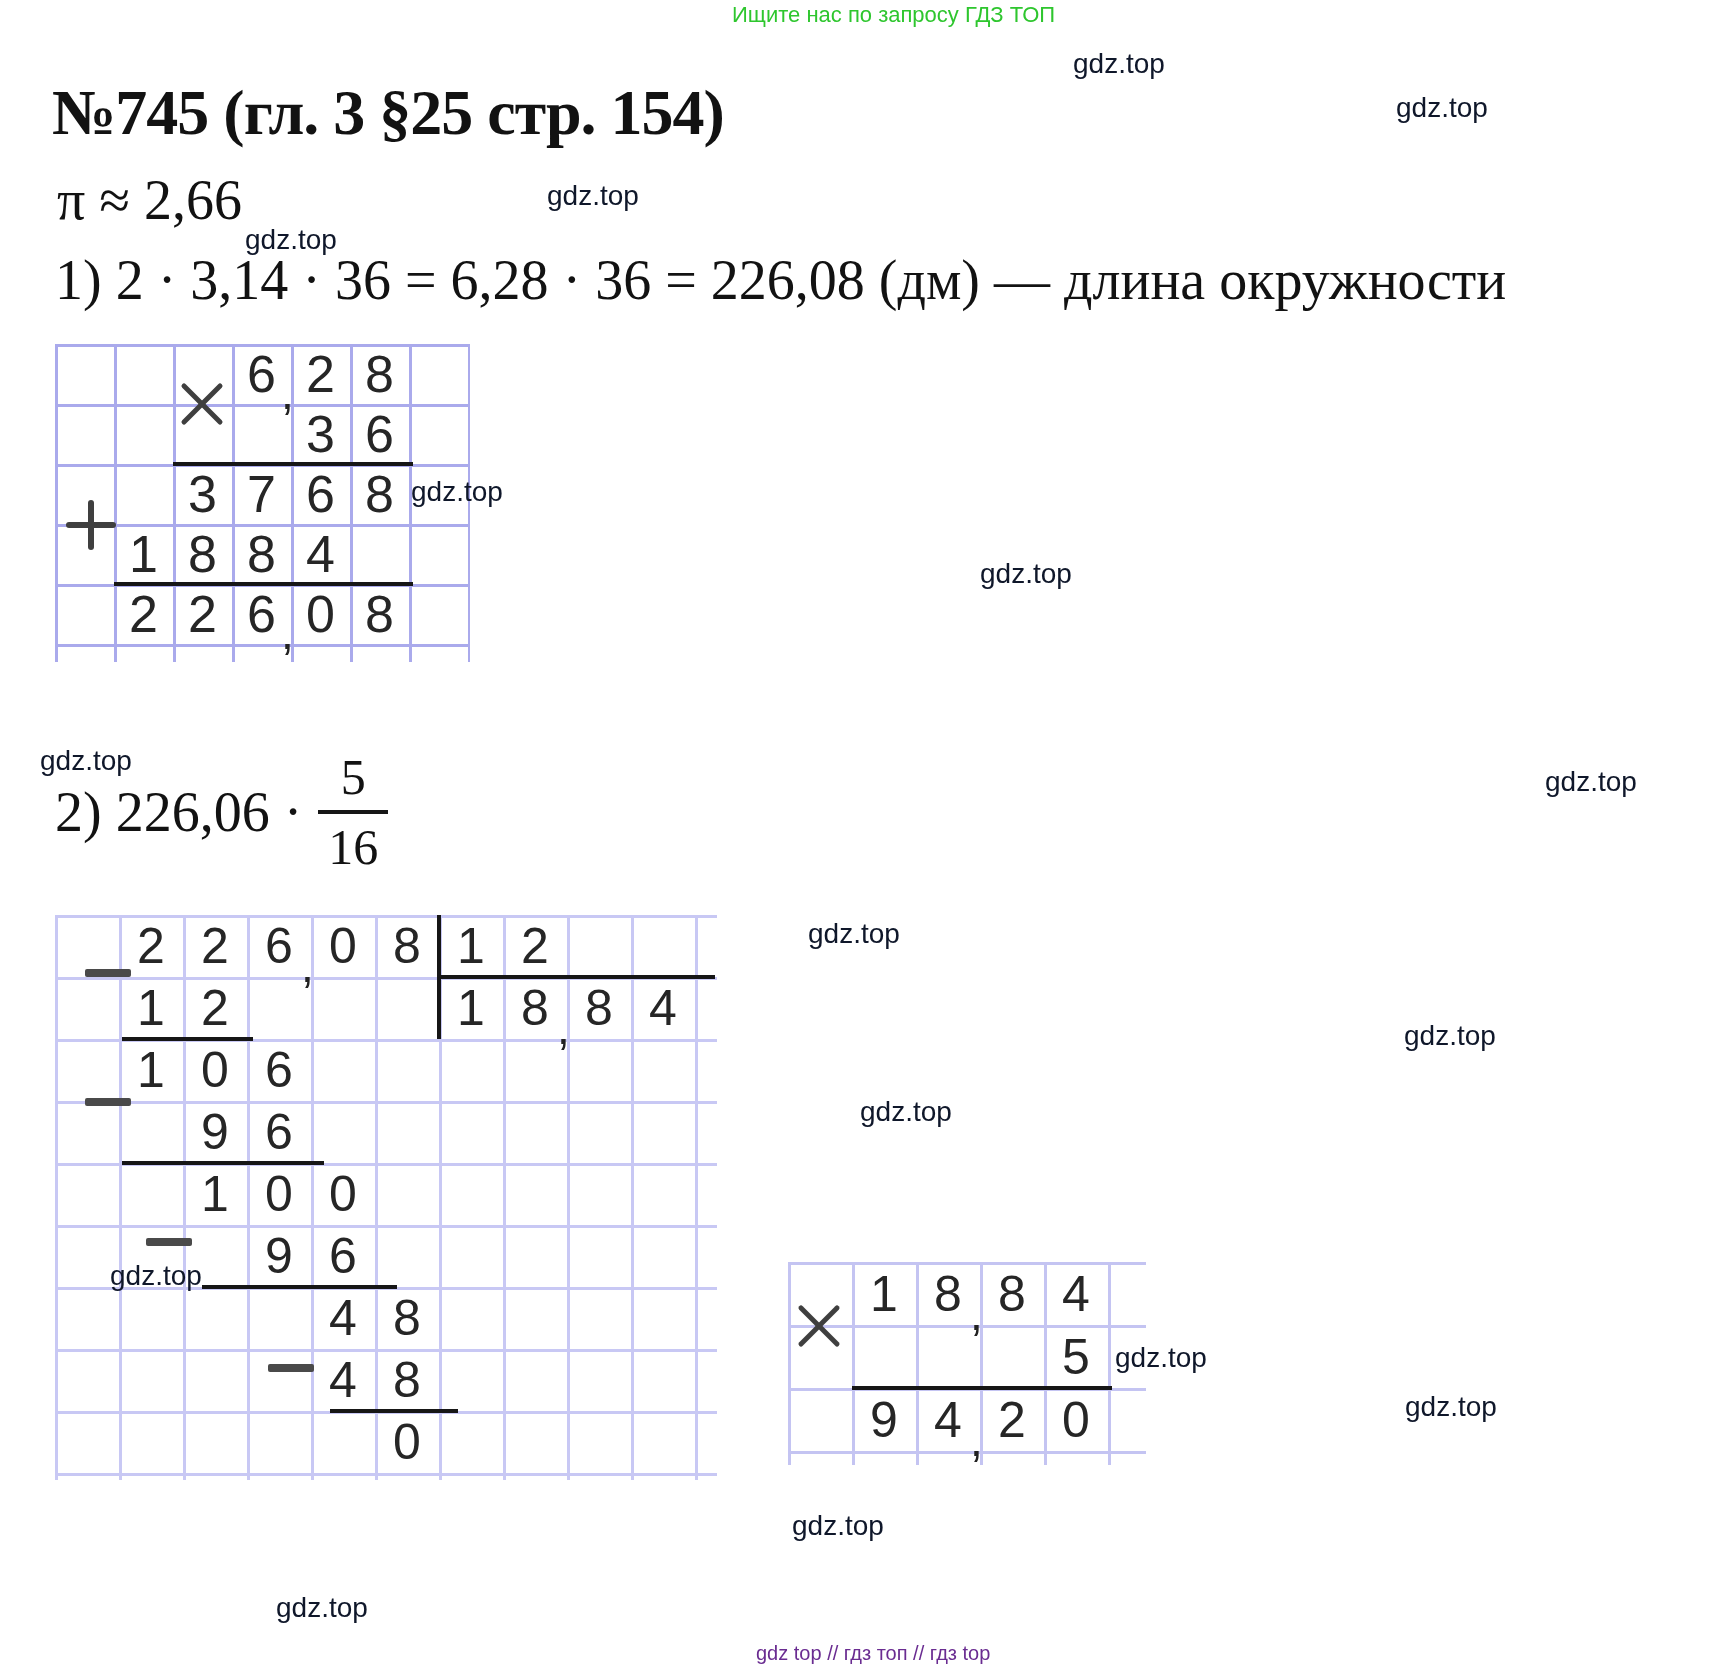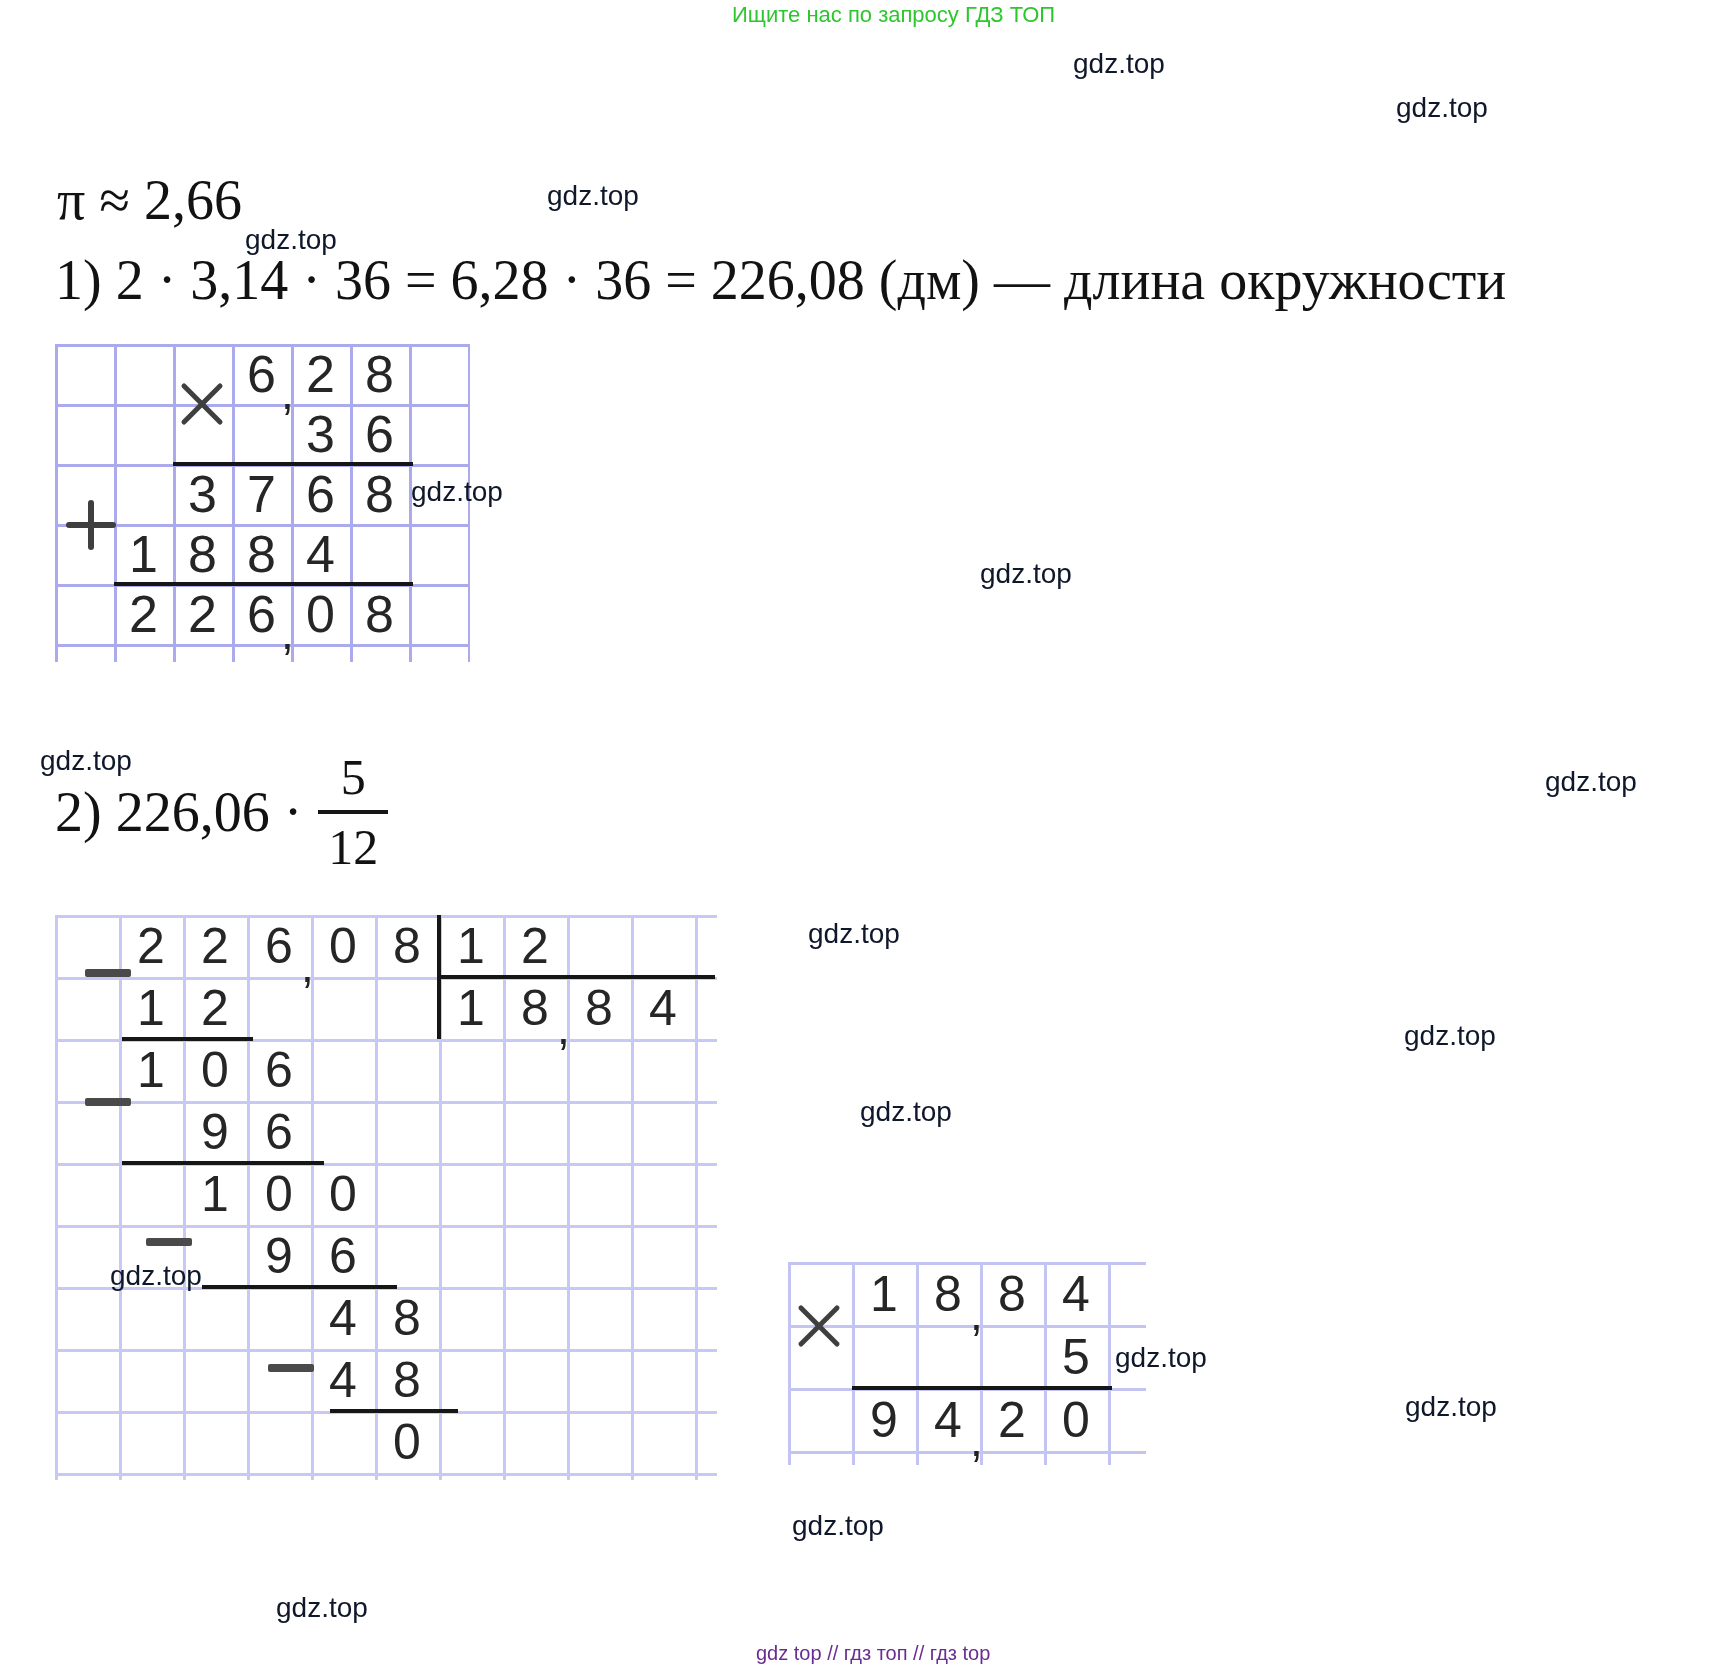--- a/index.html
+++ b/index.html
@@ -39,20 +39,21 @@
                line-height:1;color:#222;}
   .grid .rule{position:absolute;background:#161616;}
   .grid .dash{position:absolute;width:46px;height:8px;background:#4a4a4a;border-radius:2px;}
   .grid .sign{position:absolute;width:50px;height:50px;}
 </style>
 </head>
 <body>
 
 <div class="canvas">
   <div class="promo" style="color: rgb(46, 198, 46);">Ищите нас по запросу ГДЗ ТОП</div>
+  <h1 class="title">№745 (гл. 3 §25 стр. 154)</h1>
   <div class="pi-line">π ≈ 2,66</div>
   <div class="step step1">1) 2 · 3,14 · 36 = 6,28 · 36 = 226,08 (дм) — длина окружности</div>
 
   <div class="grid" id="grid-mult1">
       <span class="d" style="left: 206.5px; top: 30px;">6</span>
       <span class="d" style="left: 265.5px; top: 30px;">2</span>
       <span class="d" style="left: 324.5px; top: 30px;">8</span>
       <span class="d" style="left: 265.5px; top: 90px;">3</span>
       <span class="d" style="left: 324.5px; top: 90px;">6</span>
       <span class="d" style="left: 147.5px; top: 150px;">3</span>
@@ -79,21 +80,21 @@
       <span class="sign" style="left: 11.4px; top: 156px;"><svg width="50" height="50" viewBox="0 0 50 50">
           <line x1="25" y1="3" x2="25" y2="47" stroke="#3f3f3f" stroke-width="6" stroke-linecap="round"></line>
           <line x1="3" y1="25" x2="47" y2="25" stroke="#3f3f3f" stroke-width="6" stroke-linecap="round"></line>
         </svg></span>
     </div>
 
   <div class="step step2">
     <span>2) 226,06 ·</span>
     <span class="frac">
       <span class="num">5</span>
-      <span class="den">12</span>
+      <span class="den">16</span>
     </span>
   </div>
 
   <div class="grid" id="grid-division">
       <span class="d" style="left: 96px; top: 31px;">2</span>
       <span class="d" style="left: 160px; top: 31px;">2</span>
       <span class="d" style="left: 224px; top: 31px;">6</span>
       <span class="d" style="left: 288px; top: 31px;">0</span>
       <span class="d" style="left: 352px; top: 31px;">8</span>
       <span class="d" style="left: 416px; top: 31px;">1</span>

